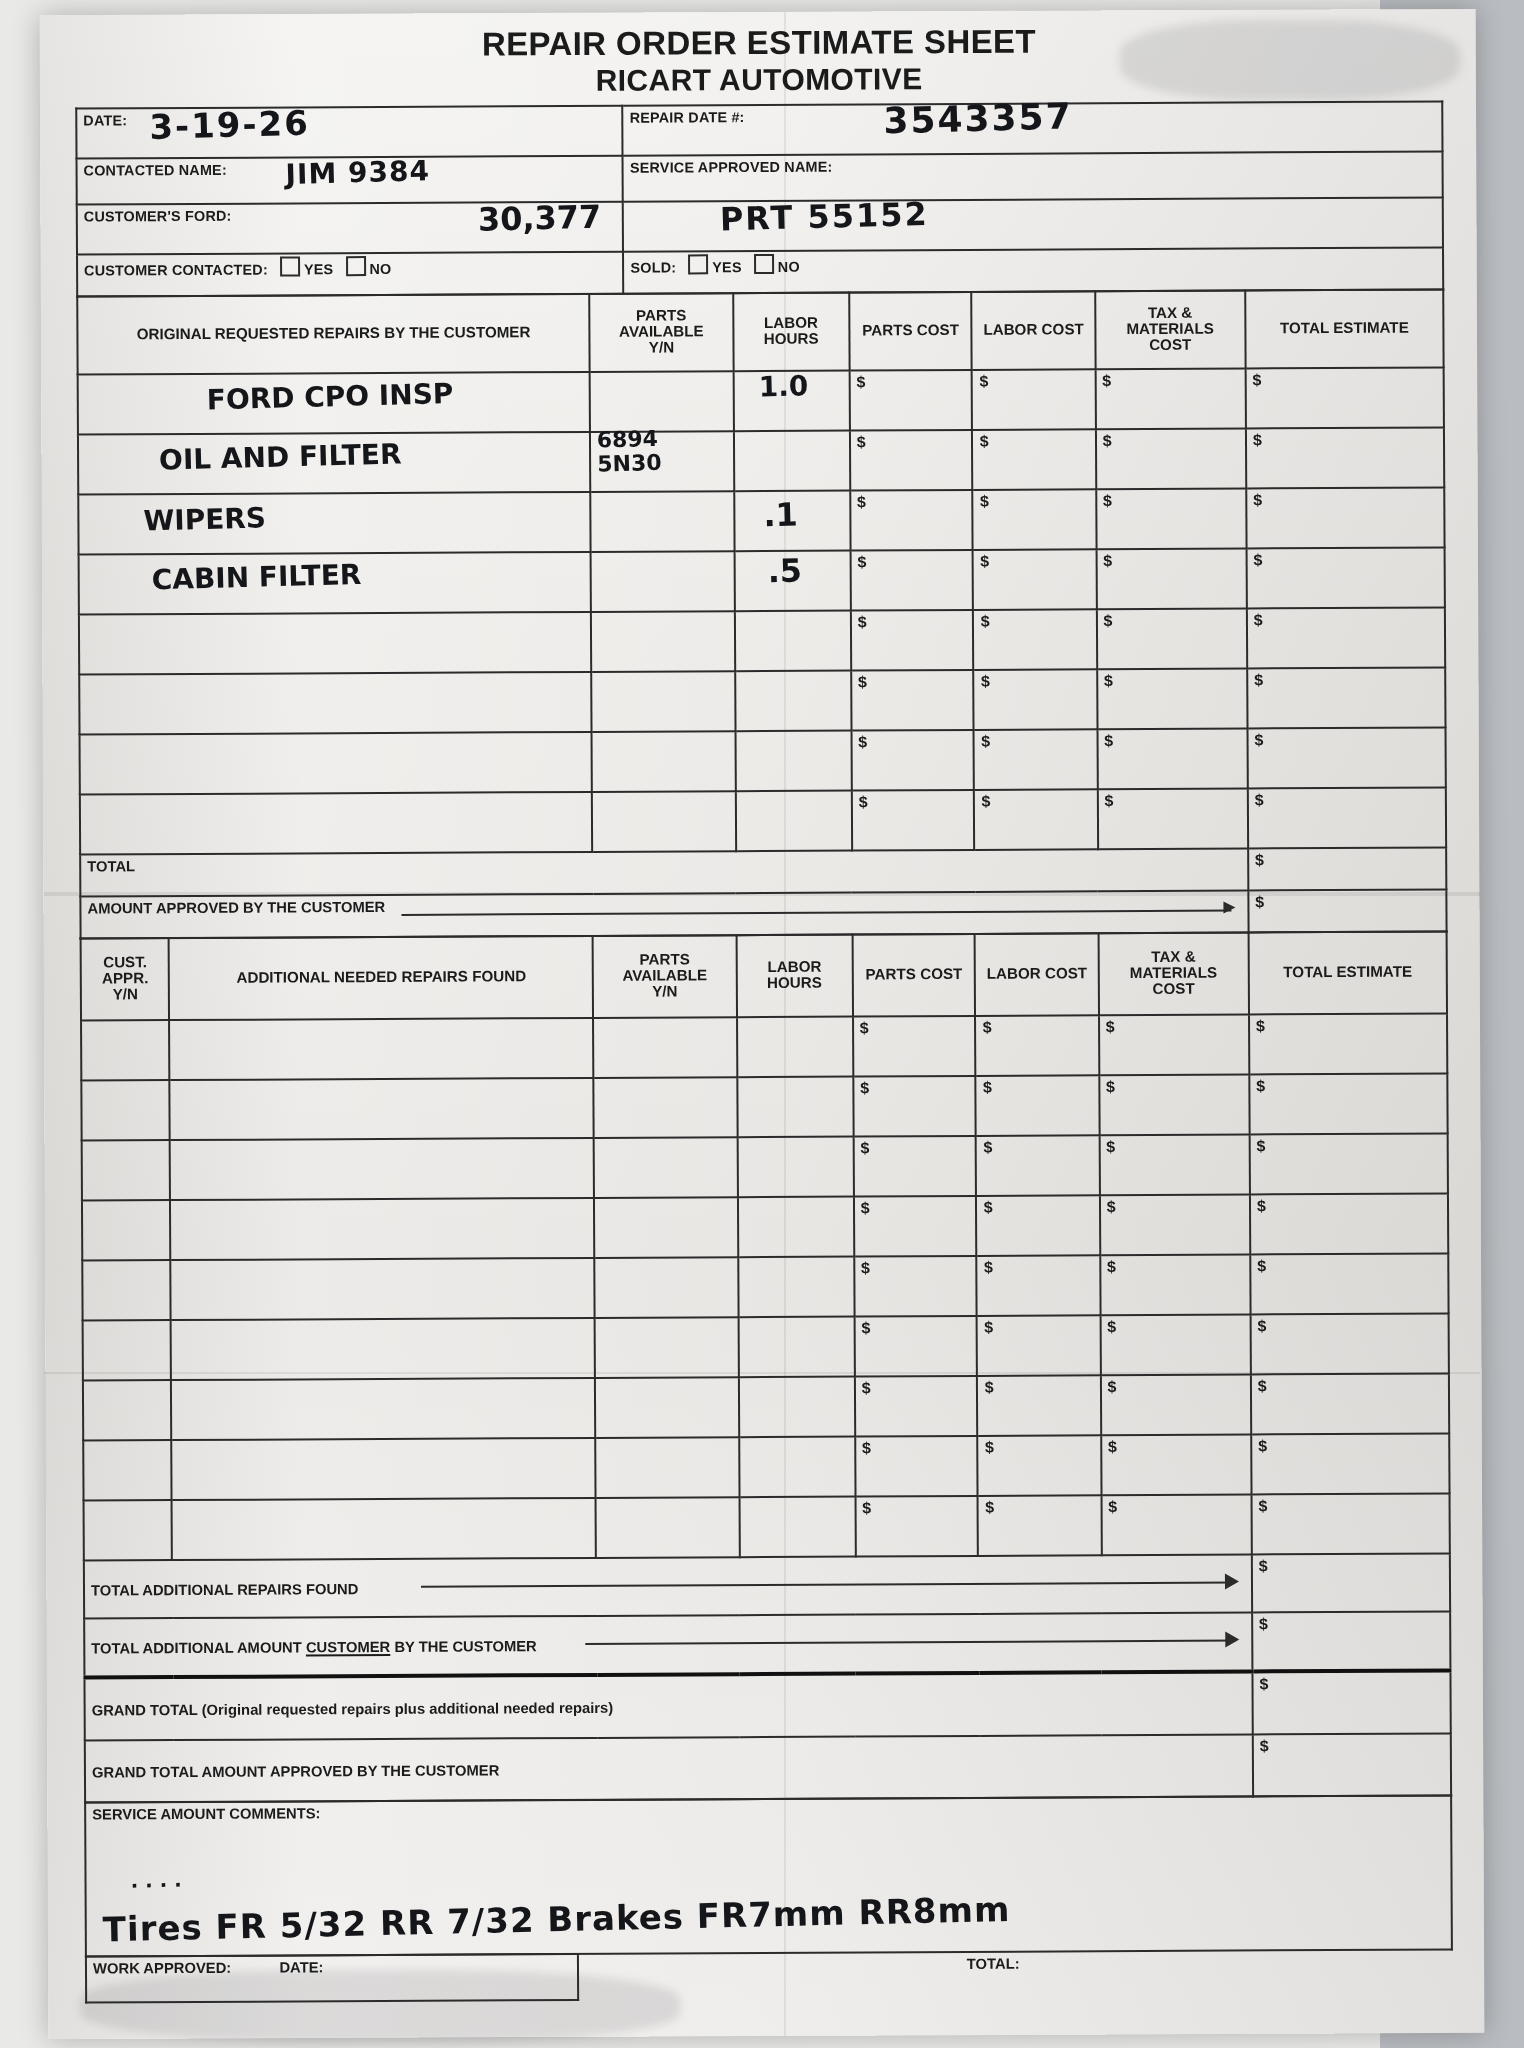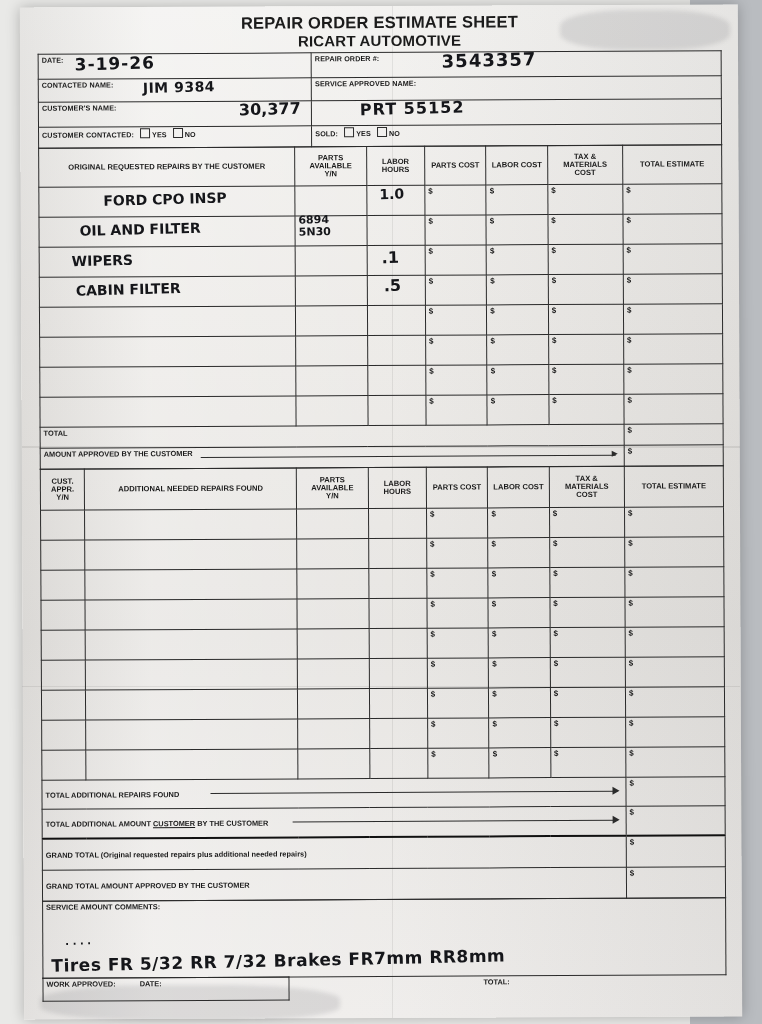--- a/index.html
+++ b/index.html
@@ -115,36 +115,36 @@
     <div class="subtitle">RICART AUTOMOTIVE</div>
 
     <table>
       <tbody>
           <tr>
         <td style="width:40%;height:22px;">
           <span class="lbl">DATE:</span>
           <span class="hand" style="left:36px;top:-1px;font-size:17px;letter-spacing:1px;">3-19-26</span>
         </td>
         <td style="width:60%;">
-          <span class="lbl">REPAIR ORDER #:</span>
+          <span class="lbl">REPAIR DATE #:</span>
           <span class="hand" style="left:130px;top:-3px;font-size:18px;letter-spacing:1px;">3543357</span>
         </td>
       </tr>
       <tr>
         <td style="height:20px;">
           <span class="lbl">CONTACTED NAME:</span>
           <span class="hand" style="left:104px;top:0px;font-size:14px;letter-spacing:.5px;">JIM 9384</span>
         </td>
         <td>
           <span class="lbl">SERVICE APPROVED NAME:</span>
         </td>
       </tr>
       <tr>
         <td style="height:22px;">
-          <span class="lbl">CUSTOMER'S NAME:</span>
+          <span class="lbl">CUSTOMER'S FORD:</span>
           <span class="hand" style="left:200px;top:-2px;font-size:16px;">30,377</span>
         </td>
         <td>
           <span class="hand" style="left:48px;top:-2px;font-size:16px;letter-spacing:1px;">PRT 55152</span>
         </td>
       </tr>
       <tr>
         <td style="height:18px;">
           <span class="lbl">CUSTOMER CONTACTED:</span>
           <span class="chk"></span><span class="lbl">YES</span>

